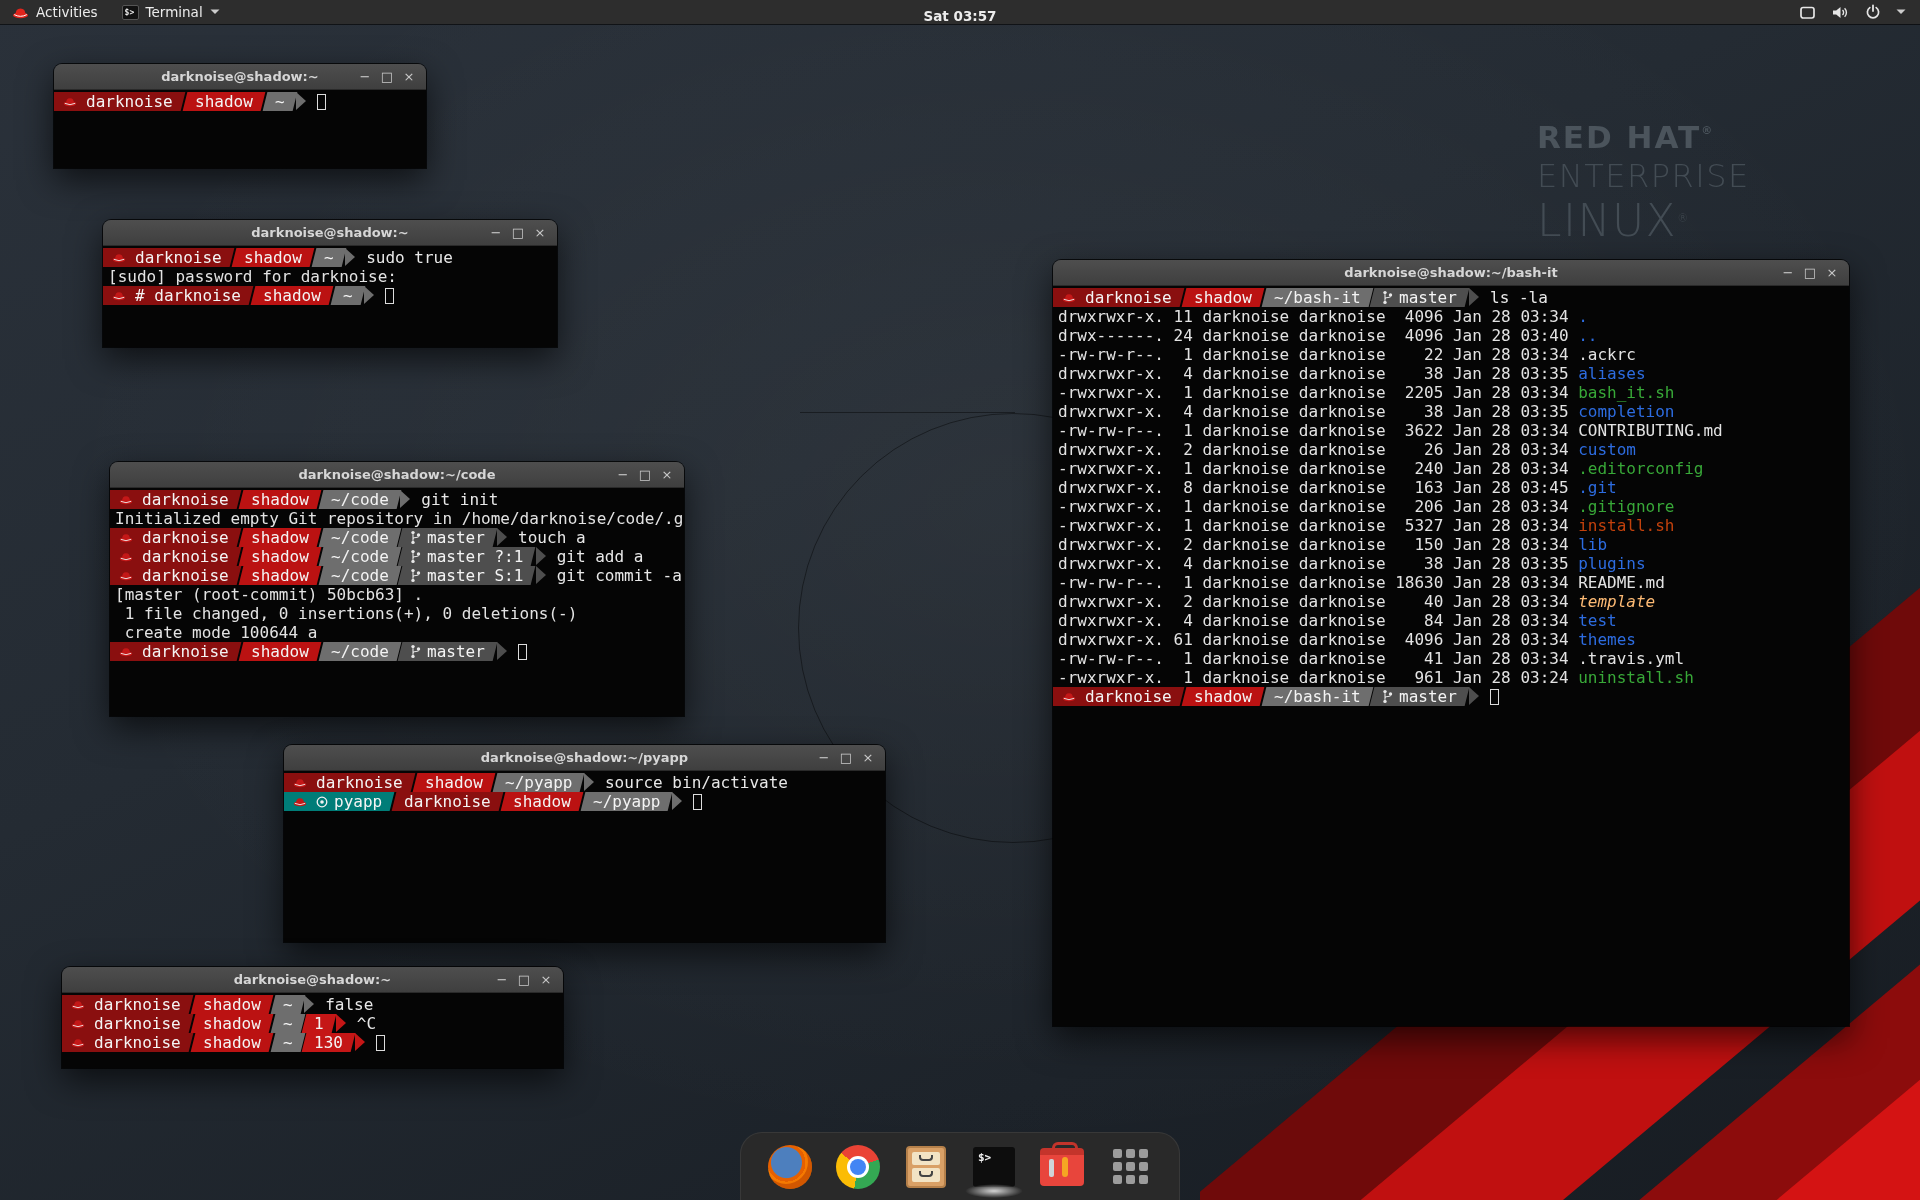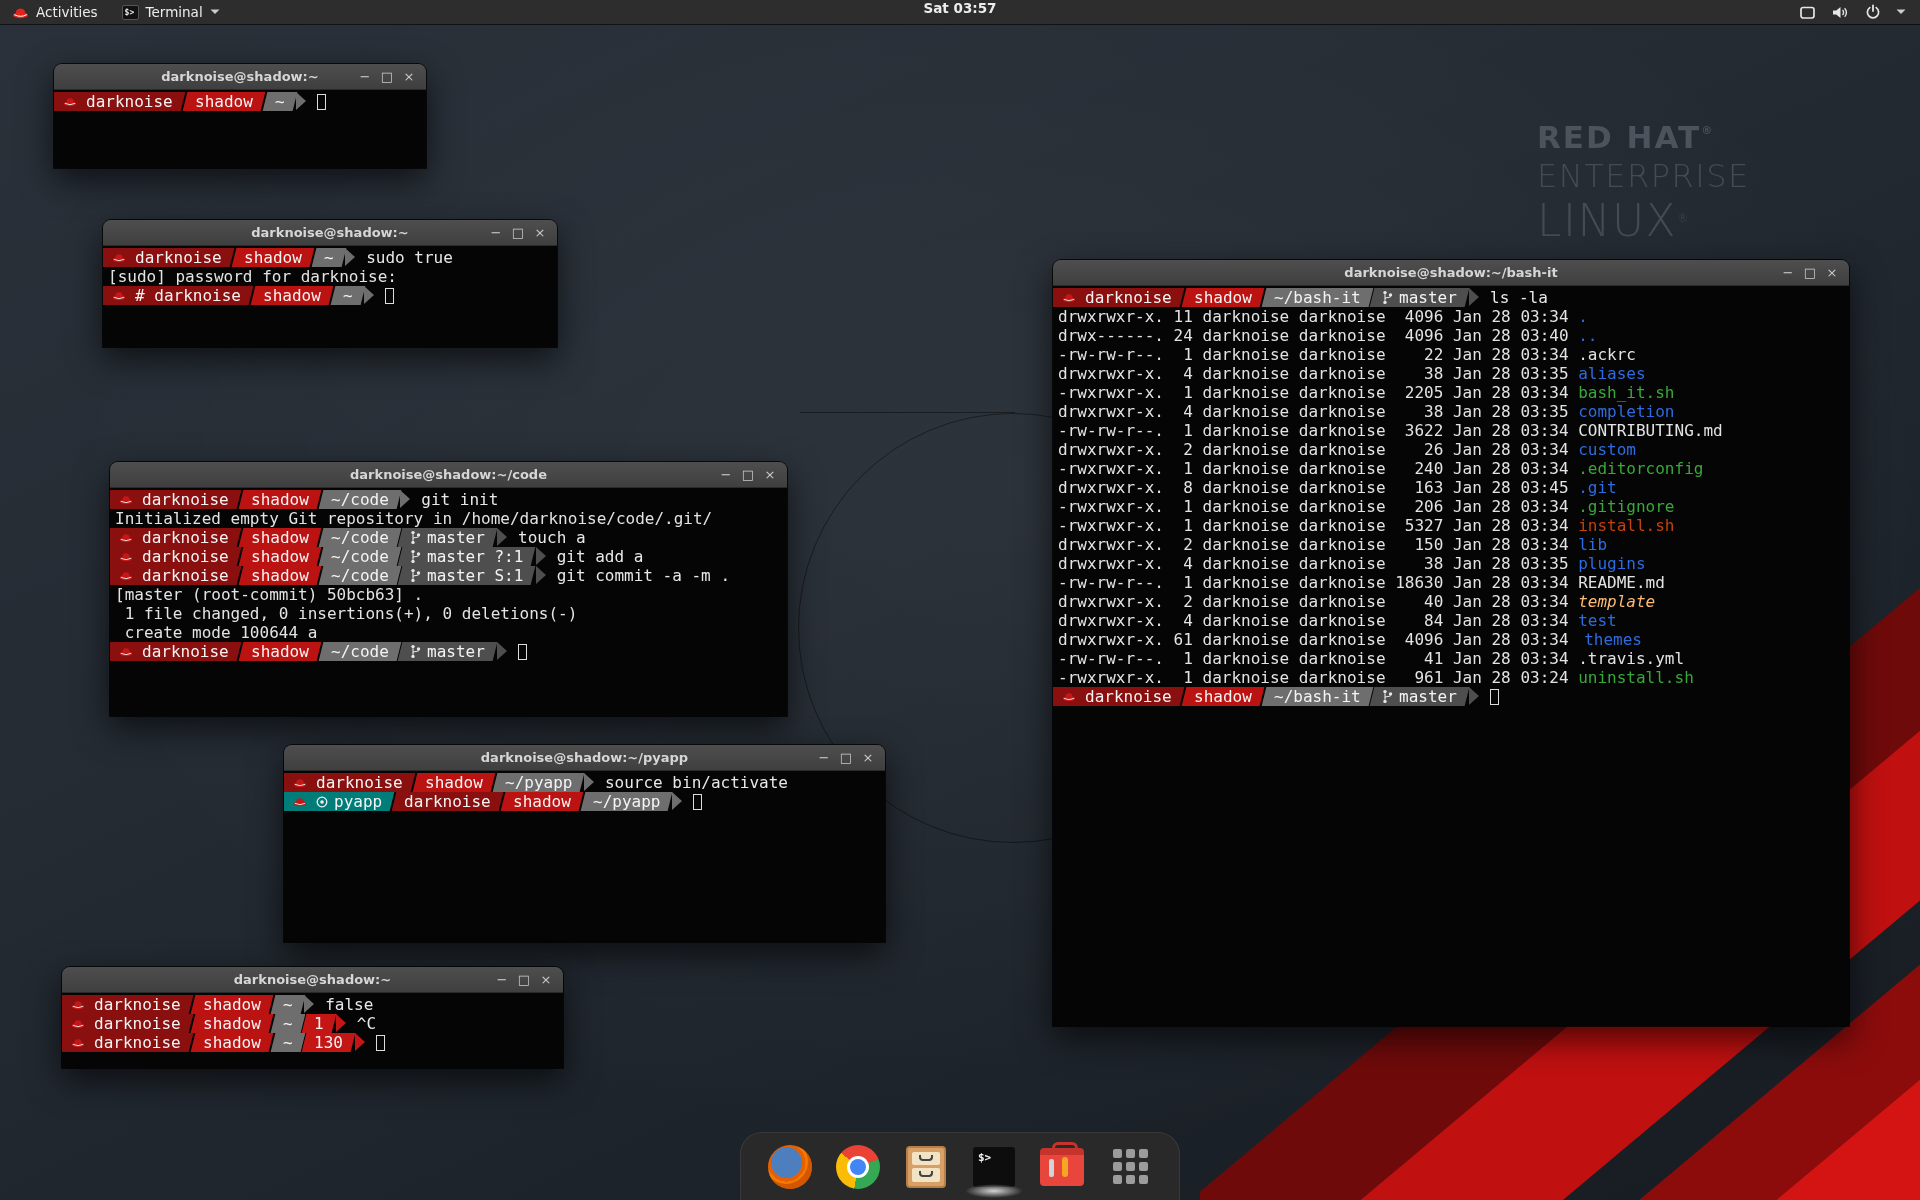--- a/index.html
+++ b/index.html
@@ -25,21 +25,21 @@
   .s5 { background:#7c0909; left:-160px; top:915px; height:90px; }
 
   .watermark { position:absolute; left:1537px; top:100px; color:#49525a; z-index:2; }
   .wm-1 { font-size:31px; font-weight:bold; letter-spacing:2px; color:#4b545c;margin-top:19px; }
   .wm-reg { font-size:11px; vertical-align:14px; }
   .wm-2 { font-size:32px; font-weight:300; letter-spacing:1.5px; color:#434c54; margin-top:2px; }
   .wm-3 { font-size:44px; font-weight:300; letter-spacing:1.5px; color:#434c54; }
 
   
   #topbar { position:absolute; left:0; top:0; width:1920px; height:24px; background:#2d2d2d;
-    display:flex; align-items:flex-start; color:#ececec; font-size:13.5px; z-index:50;
+    display:flex; align-items:flex-end; color:#ececec; font-size:13.5px; z-index:50;
     box-shadow:0 1px 0 rgba(0,0,0,0.6); }
   .tb-left { display:flex; align-items:center; height:100%; }
   .tb-item { display:flex; align-items:center; gap:7px; height:100%; padding:0 12px; cursor:default; }
   .term-mini-icon { width:17px; height:15px; background:#111; border:1px solid #555; border-radius:2px;
     color:#eee; font:bold 8px/13px "DejaVu Sans Mono", monospace; text-align:left; padding-left:2px; }
   .tb-clock { position:absolute; left:50%; transform:translateX(-50%); font-weight:600; }
   .tb-right { margin-left:auto; display:flex; align-items:center; gap:15px; padding-right:14px; height:100%; }
 
   
   .window { position:absolute; border-radius:8px 8px 0 0; z-index:10;
@@ -197,21 +197,21 @@
   <path d="M1.8 7.3 q5.2 2.8 10.4 0" stroke="#efefef" stroke-width="0.9" fill="none"></path>
                 </svg>darknoise</span></span><span class="seg" style="background: rgb(187, 18, 18);"><span class="inner">shadow</span></span><span class="seg" style="background: rgb(110, 110, 110);"><span class="inner">~</span></span><span class="arrow" style="border-left-color: rgb(110, 110, 110);"></span><span class="cmd">sudo true</span></div>
           <div class="line"><span class="out">[sudo] password for darknoise:</span></div>
           <div class="line"><span class="seg" style="background: rgb(138, 15, 15);"><span class="inner"><svg class="hat-svg" width="14" height="11" viewBox="0 0 14 11">
   <path d="M3 7.6 Q3 2.2 7 2.2 Q11 2.2 11 7.6" fill="#c41818"></path>
   <ellipse cx="7" cy="7.8" rx="6.2" ry="2.4" fill="#c41818"></ellipse>
   <path d="M1.8 7.3 q5.2 2.8 10.4 0" stroke="#efefef" stroke-width="0.9" fill="none"></path>
                 </svg># darknoise</span></span><span class="seg" style="background: rgb(187, 18, 18);"><span class="inner">shadow</span></span><span class="seg" style="background: rgb(110, 110, 110);"><span class="inner">~</span></span><span class="arrow" style="border-left-color: rgb(110, 110, 110);"></span><span class="cursor"></span></div>
         </div>
       </div>
-      <div class="window" style="left: 110px; top: 462px; width: 677px; height: 254px;">
+      <div class="window" style="left: 110px; top: 462px; width: 574px; height: 254px;">
         <div class="titlebar">
           <span class="title">darknoise@shadow:~/code</span>
     <span class="winbtns">
       <span class="wbtn">−</span>
       <span class="wbtn">□</span>
       <span class="wbtn">×</span>
     </span>
         </div>
         <div class="term">
           <div class="line"><span class="seg" style="background: rgb(138, 15, 15);"><span class="inner"><svg class="hat-svg" width="14" height="11" viewBox="0 0 14 11">
@@ -347,21 +347,21 @@
           <div class="line"><span class="out">drwxrwxr-x.  2 darknoise darknoise    26 Jan 28 03:34 </span><span class="fname" style="color: rgb(45, 108, 224);">custom</span></div>
           <div class="line"><span class="out">-rwxrwxr-x.  1 darknoise darknoise   240 Jan 28 03:34 </span><span class="fname" style="color: rgb(56, 168, 56);">.editorconfig</span></div>
           <div class="line"><span class="out">drwxrwxr-x.  8 darknoise darknoise   163 Jan 28 03:45 </span><span class="fname" style="color: rgb(45, 108, 224);">.git</span></div>
           <div class="line"><span class="out">-rwxrwxr-x.  1 darknoise darknoise   206 Jan 28 03:34 </span><span class="fname" style="color: rgb(56, 168, 56);">.gitignore</span></div>
           <div class="line"><span class="out">-rwxrwxr-x.  1 darknoise darknoise  5327 Jan 28 03:34 </span><span class="fname" style="color: #c2410c;">install.sh</span></div>
           <div class="line"><span class="out">drwxrwxr-x.  2 darknoise darknoise   150 Jan 28 03:34 </span><span class="fname" style="color: rgb(45, 108, 224);">lib</span></div>
           <div class="line"><span class="out">drwxrwxr-x.  4 darknoise darknoise    38 Jan 28 03:35 </span><span class="fname" style="color: rgb(45, 108, 224);">plugins</span></div>
           <div class="line"><span class="out">-rw-rw-r--.  1 darknoise darknoise 18630 Jan 28 03:34 </span><span class="fname" style="color: rgb(227, 227, 227);">README.md</span></div>
           <div class="line"><span class="out">drwxrwxr-x.  2 darknoise darknoise    40 Jan 28 03:34 </span><span class="fname" style="color: #fdba74; font-style: italic;">template</span></div>
           <div class="line"><span class="out">drwxrwxr-x.  4 darknoise darknoise    84 Jan 28 03:34 </span><span class="fname" style="color: rgb(45, 108, 224);">test</span></div>
-          <div class="line"><span class="out">drwxrwxr-x. 61 darknoise darknoise  4096 Jan 28 03:34 </span><span class="fname" style="color: rgb(45, 108, 224); margin-left: 6px;">themes</span></div>
+          <div class="line"><span class="out">drwxrwxr-x. 61 darknoise darknoise  4096 Jan 28 03:34 </span><span class="fname" style="color: rgb(45, 108, 224);">themes</span></div>
           <div class="line"><span class="out">-rw-rw-r--.  1 darknoise darknoise    41 Jan 28 03:34 </span><span class="fname" style="color: rgb(227, 227, 227);">.travis.yml</span></div>
           <div class="line"><span class="out">-rwxrwxr-x.  1 darknoise darknoise   961 Jan 28 03:24 </span><span class="fname" style="color: rgb(56, 168, 56);">uninstall.sh</span></div>
           <div class="line"><span class="seg" style="background: rgb(138, 15, 15);"><span class="inner"><svg class="hat-svg" width="14" height="11" viewBox="0 0 14 11">
   <path d="M3 7.6 Q3 2.2 7 2.2 Q11 2.2 11 7.6" fill="#c41818"></path>
   <ellipse cx="7" cy="7.8" rx="6.2" ry="2.4" fill="#c41818"></ellipse>
   <path d="M1.8 7.3 q5.2 2.8 10.4 0" stroke="#efefef" stroke-width="0.9" fill="none"></path>
                 </svg>darknoise</span></span><span class="seg" style="background: rgb(187, 18, 18);"><span class="inner">shadow</span></span><span class="seg" style="background: rgb(110, 110, 110);"><span class="inner">~/bash-it</span></span><span class="seg" style="background: rgb(78, 78, 78);"><span class="inner"><svg class="glyph-svg" width="11" height="15" viewBox="0 0 11 15">
   <circle cx="3" cy="2.6" r="1.7" fill="#e8e8e8"></circle>
                   <circle cx="3" cy="12.4" r="1.7" fill="#e8e8e8"></circle>
   <circle cx="8.5" cy="5" r="1.7" fill="#e8e8e8"></circle>

